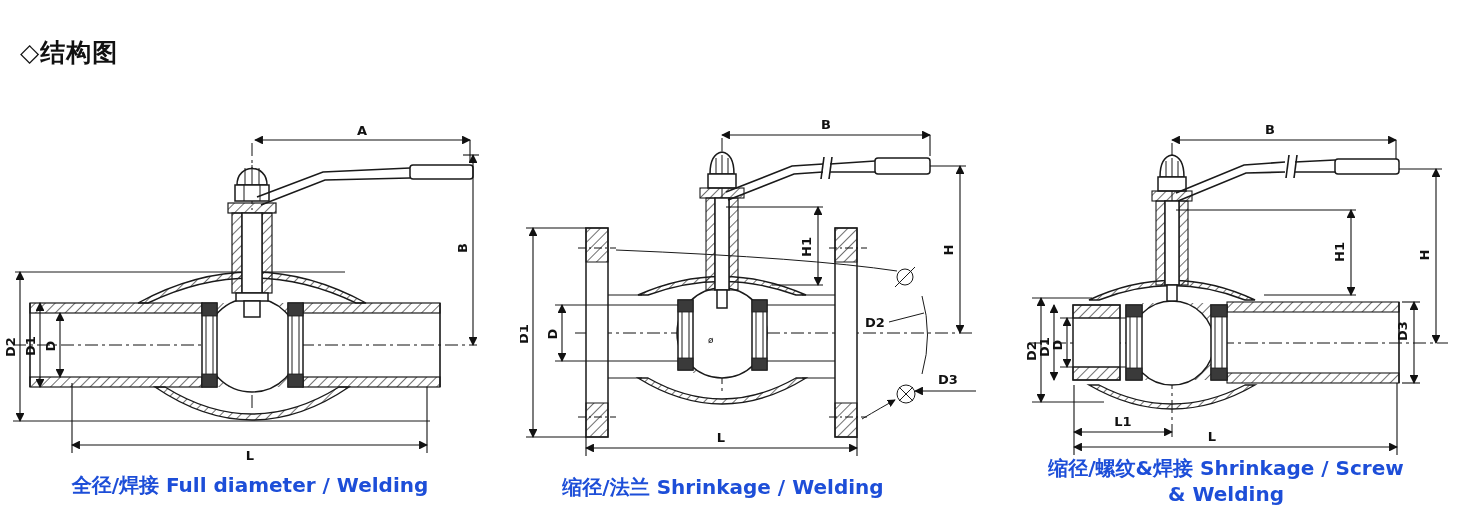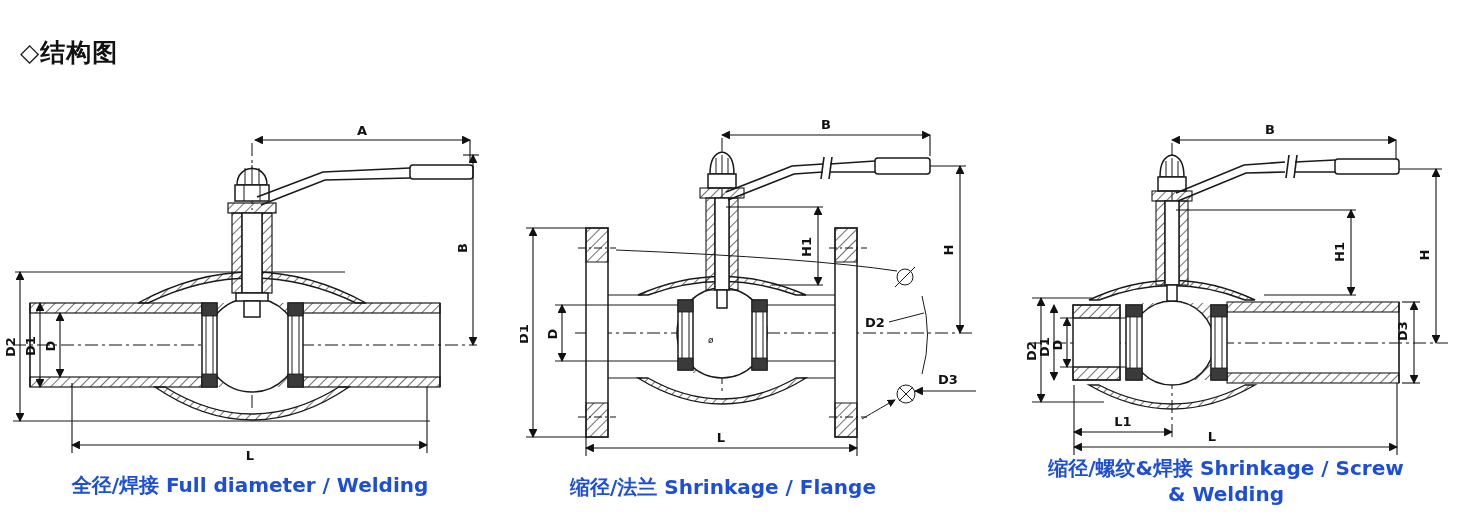--- a/index.html
+++ b/index.html
@@ -400,14 +400,14 @@
   </g>
 
   <g>
     <line class="dim" x1="393" y1="268" x2="393" y2="340"></line>
     <line class="dim" x1="70" y1="332" x2="393" y2="332" marker-start="url(#ar3)" marker-end="url(#ar3)"></line>
     <text class="lbl" x="208" y="326" text-anchor="middle">L</text>
   </g>
 </svg>
 
 <div class="fig-caption" style="left:70px;top:472px;width:360px">全径/焊接 Full diameter / Welding</div>
-<div class="fig-caption" style="left:543px;top:474px;width:360px">缩径/法兰 Shrinkage / Flange</div>
+<div class="fig-caption" style="left:543px;top:474px;width:360px">缩径/法兰 Shrinkage / Welding</div>
 <div class="fig-caption" style="left:1043px;top:455px;width:366px">缩径/螺纹&amp;焊接 Shrinkage / Screw &amp; Welding</div>
 
 </body></html>

